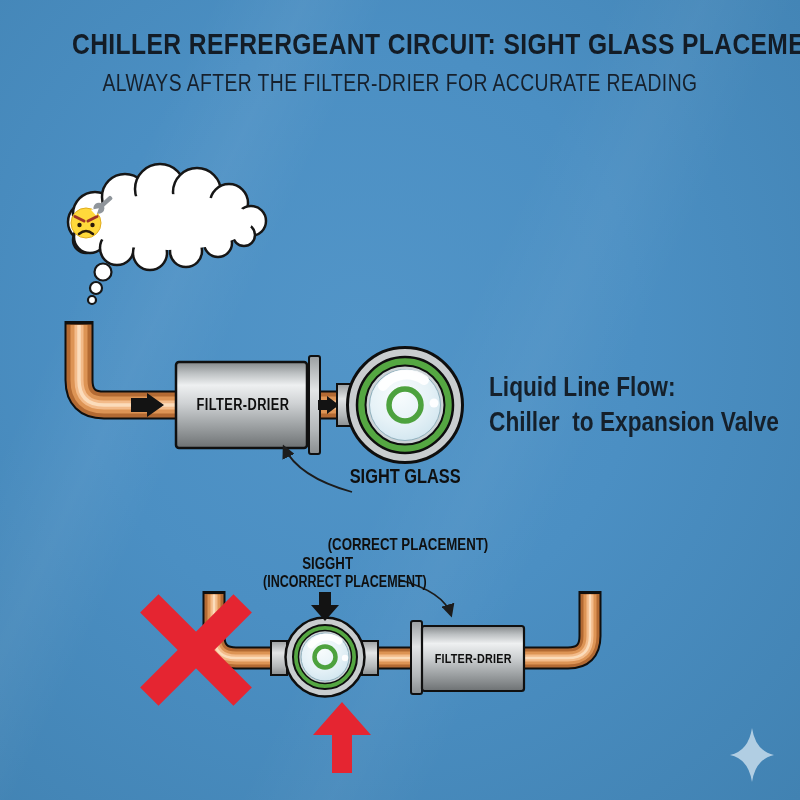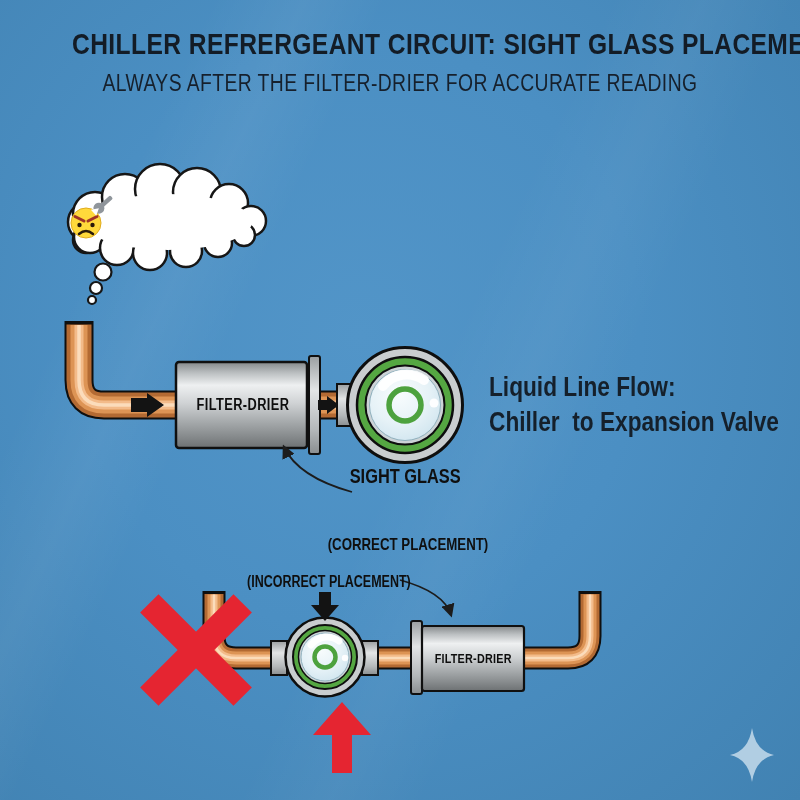--- a/index.html
+++ b/index.html
@@ -33,21 +33,21 @@
   }
   .fd-label-top span, .fd-label-bottom span{display:inline-block;transform:scaleX(0.8);transform-origin:center center;white-space:nowrap;}
   .flow-label{
     left:489px;top:370px;
     font-size:27px;font-weight:700;color:#15202b;line-height:35px;
   }
   .flow-label div{transform:scaleX(0.84);transform-origin:left center;white-space:pre;}
   .sg-caption{left:305px;top:464px;width:200px;text-align:center;font-size:21px;font-weight:700;color:#0f0f0f;}
   .sg-caption-sub{left:305px;top:488px;width:200px;text-align:center;font-size:17px;font-weight:700;color:#0f0f0f;margin-top:47px;}
   .b-caption{left:240px;top:554px;width:175px;text-align:center;font-size:17px;font-weight:700;color:#0f0f0f;}
-  .b-caption-sub{left:224px;top:573px;width:175px;text-align:center;font-size:16px;font-weight:700;color:#0f0f0f;}
+  .b-caption-sub{left:240px;top:573px;width:175px;text-align:center;font-size:16px;font-weight:700;color:#0f0f0f;}
   .sg-caption span,.sg-caption-sub span,.b-caption span,.b-caption-sub span{
     display:inline-block;transform:scaleX(0.78);transform-origin:center center;white-space:nowrap;}
   .fd-label-bottom{
     left:422px;top:651px;width:102px;text-align:center;
     font-size:13.5px;font-weight:700;color:#0e0e0e;letter-spacing:0.3px;
   }
   svg{display:block;}
 </style>
 </head>
 <body>
@@ -212,20 +212,23 @@
     <div>Chiller  to Expansion Valve</div>
   </div>
 
   <div class="abs sg-caption">
     <span>SIGHT GLASS</span>
   </div>
   <div class="abs sg-caption-sub">
     <span>(CORRECT PLACEMENT)</span>
   </div>
 
+  <div class="abs b-caption">
+    <span>SIGGHT</span>
+  </div>
   <div class="abs b-caption-sub">
     <span>(INCORRECT PLACEMENT)</span>
   </div>
 
   <div class="abs fd-label-bottom">
     <span>FILTER-DRIER</span>
   </div>
 
 </div>
 

